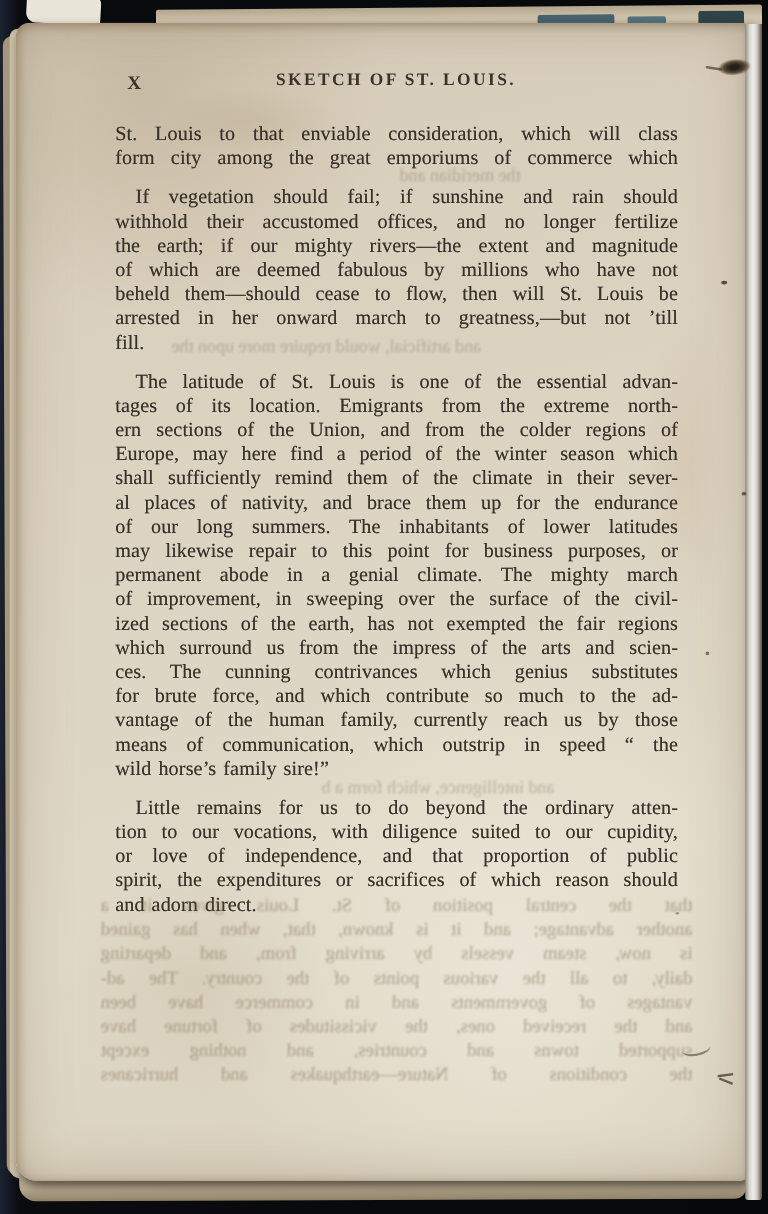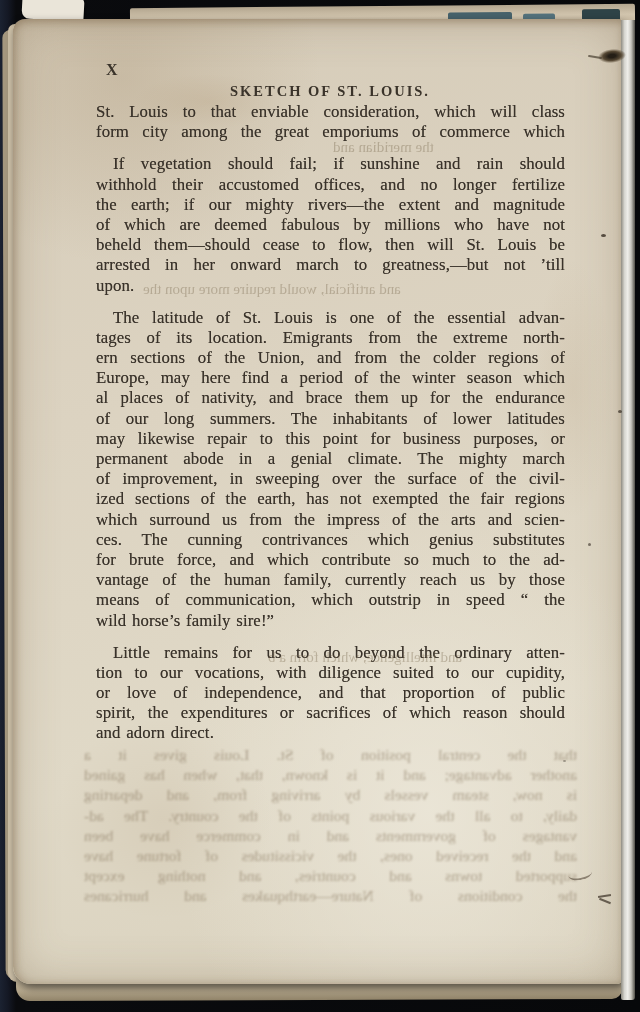--- a/index.html
+++ b/index.html
@@ -67,21 +67,21 @@
   .stain-3 { left:40px; top:700px; width:220px; height:200px;
     background:radial-gradient(closest-side, rgba(150,122,84,.10), rgba(150,122,84,0)); }
   
   .header { position:absolute; left:71px; top:40px; width:492px; height:22px; color:#3a332a; }
   .pagenum {
     position:absolute; left:22px; top:2px;
     font-weight:bold; font-size:16px; letter-spacing:1px;
   }
   .running-title {
     display:block; text-align:center;
-    font-weight:bold; font-size:14.5px; letter-spacing:2px;margin-top:24px;
+    font-weight:bold; font-size:14.5px; letter-spacing:2px;
   }
   
   .textblock {
     position:absolute; left:71px; top:71px; width:493px;
     font-size:16.8px; line-height:20.2px; color:#39322a;
     text-shadow:0 0 .4px rgba(57,50,42,.65);
   }
   .para { margin:12px; }
   .line {
     height:20.2px; white-space:nowrap; overflow:visible;
@@ -167,27 +167,28 @@
           <div class="line firstline">St. Louis to that enviable consideration, which will class</div>
           <div class="line">form city among the great emporiums of commerce which</div>
         </div>
         <div class="para indent">
           <div class="line firstline">If vegetation should fail; if sunshine and rain should</div>
           <div class="line">withhold their accustomed offices, and no longer fertilize</div>
           <div class="line">the earth; if our mighty rivers—the extent and magnitude</div>
           <div class="line">of which are deemed fabulous by millions who have not</div>
           <div class="line">beheld them—should cease to flow, then will St. Louis be</div>
           <div class="line">arrested in her onward march to greatness,—but not ’till</div>
-          <div class="line lastline">upon.</div>
+          <div class="line lastline">fill.</div>
         </div>
         <div class="para indent">
           <div class="line firstline">The latitude of St. Louis is one of the essential advan-</div>
           <div class="line">tages of its location.  Emigrants from the extreme north-</div>
           <div class="line">ern sections of the Union, and from the colder regions of</div>
           <div class="line">Europe, may here find a period of the winter season which</div>
+          <div class="line">shall sufficiently remind them of the climate in their sever-</div>
           <div class="line">al places of nativity, and brace them up for the endurance</div>
           <div class="line">of our long summers.  The inhabitants of lower latitudes</div>
           <div class="line">may likewise repair to this point for business purposes, or</div>
           <div class="line">permanent abode in a genial climate.  The mighty march</div>
           <div class="line">of improvement, in sweeping over the surface of the civil-</div>
           <div class="line">ized sections of the earth, has not exempted the fair regions</div>
           <div class="line">which surround us from the impress of the arts and scien-</div>
           <div class="line">ces.  The cunning contrivances which genius substitutes</div>
           <div class="line">for brute force, and which contribute so much to the ad-</div>
           <div class="line">vantage of the human family, currently reach us by those</div>

